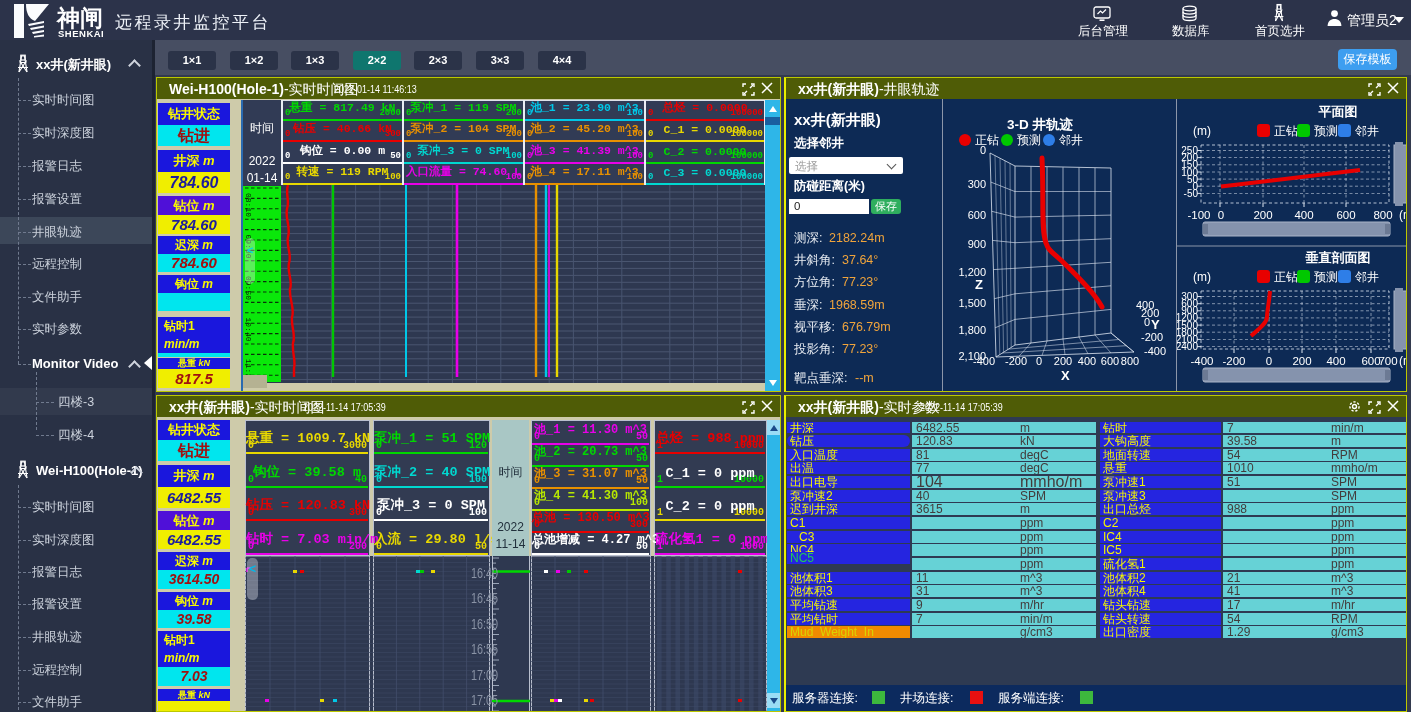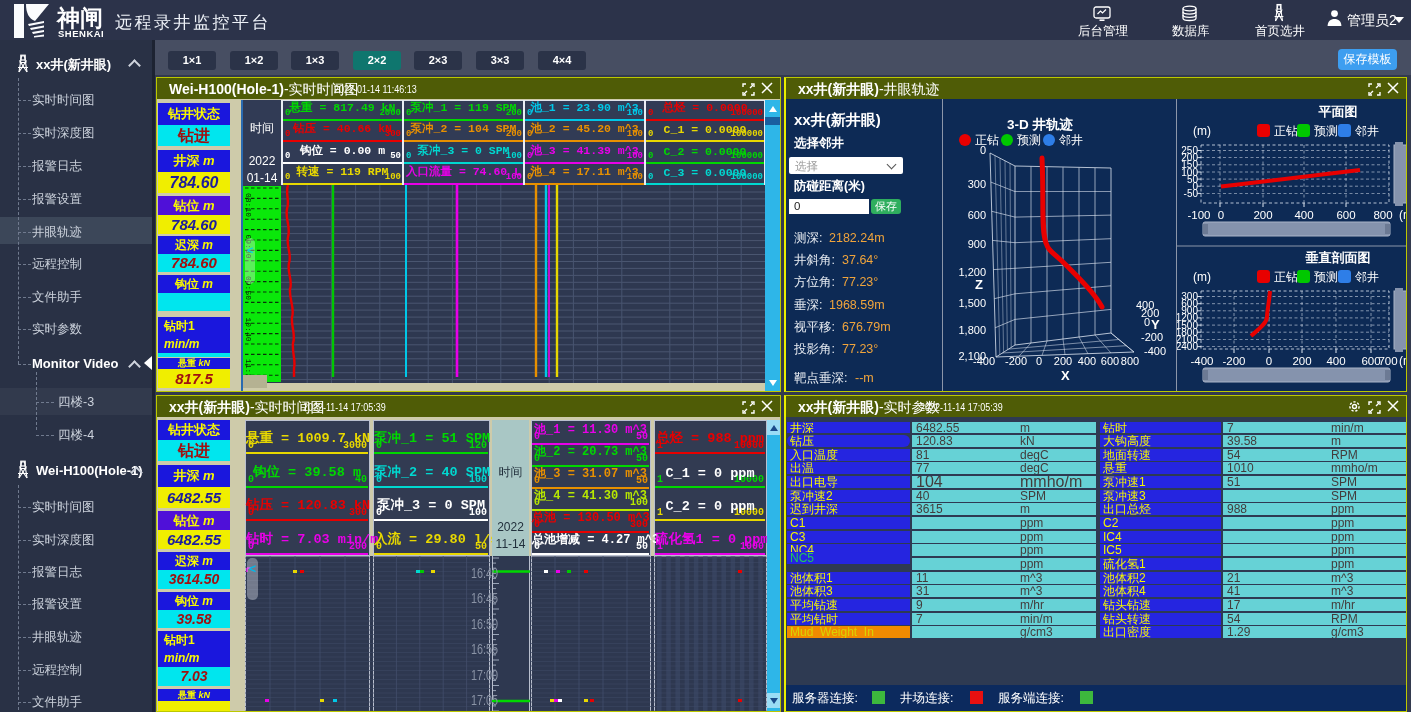--- a/index.html
+++ b/index.html
@@ -758,21 +758,21 @@
     <div class="abs" style="left:1px;top:107.40px;width:123px;height:11.95px;background:#2525e0;color:#f5f500;font-size:12px;line-height:12px;padding-left:3px;box-sizing:border-box;overflow:hidden;">迟到井深</div>
     <div class="abs" style="left:126px;top:107.40px;width:184px;height:11.95px;background:#66d2d6;color:#433c3c;font-size:12px;line-height:12px;overflow:hidden;">
       <span style="position:absolute;left:4px;">3615</span>
       <span style="position:absolute;left:108px;">m</span>
     </div>
     <div class="abs" style="left:1px;top:121.05px;width:123px;height:11.95px;background:#2525e0;color:#f5f500;font-size:12px;line-height:12px;padding-left:3px;box-sizing:border-box;overflow:hidden;">C1</div>
     <div class="abs" style="left:126px;top:121.05px;width:184px;height:11.95px;background:#66d2d6;color:#433c3c;font-size:12px;line-height:12px;overflow:hidden;">
       <span style="position:absolute;left:4px;"></span>
       <span style="position:absolute;left:108px;">ppm</span>
     </div>
-    <div class="abs" style="left:1px;top:134.70px;width:123px;height:11.95px;background:#2525e0;color:#f5f500;font-size:12px;line-height:12px;padding-left:3px;box-sizing:border-box;overflow:hidden;">C3</div>
+    <div class="abs" style="left:1px;top:134.70px;width:123px;height:11.95px;background:#2525e0;color:#f5f500;font-size:12px;line-height:12px;padding-left:12px;box-sizing:border-box;overflow:hidden;">C3</div>
     <div class="abs" style="left:126px;top:134.70px;width:184px;height:11.95px;background:#66d2d6;color:#433c3c;font-size:12px;line-height:12px;overflow:hidden;">
       <span style="position:absolute;left:4px;"></span>
       <span style="position:absolute;left:108px;">ppm</span>
     </div>
     <div class="abs" style="left:1px;top:148.35px;width:123px;height:11.95px;background:#2525e0;color:#f5f500;font-size:12px;line-height:12px;padding-left:3px;box-sizing:border-box;overflow:hidden;">NC4</div>
     <div class="abs" style="left:126px;top:148.35px;width:184px;height:11.95px;background:#66d2d6;color:#433c3c;font-size:12px;line-height:12px;overflow:hidden;">
       <span style="position:absolute;left:4px;"></span>
       <span style="position:absolute;left:108px;">ppm</span>
     </div>
     <div class="abs" style="left:1px;top:156px;width:123px;height:11.95px;background:#2525e0;color:#22c55e;font-size:12px;line-height:12px;padding-left:3px;box-sizing:border-box;overflow:hidden;">NC5</div>

